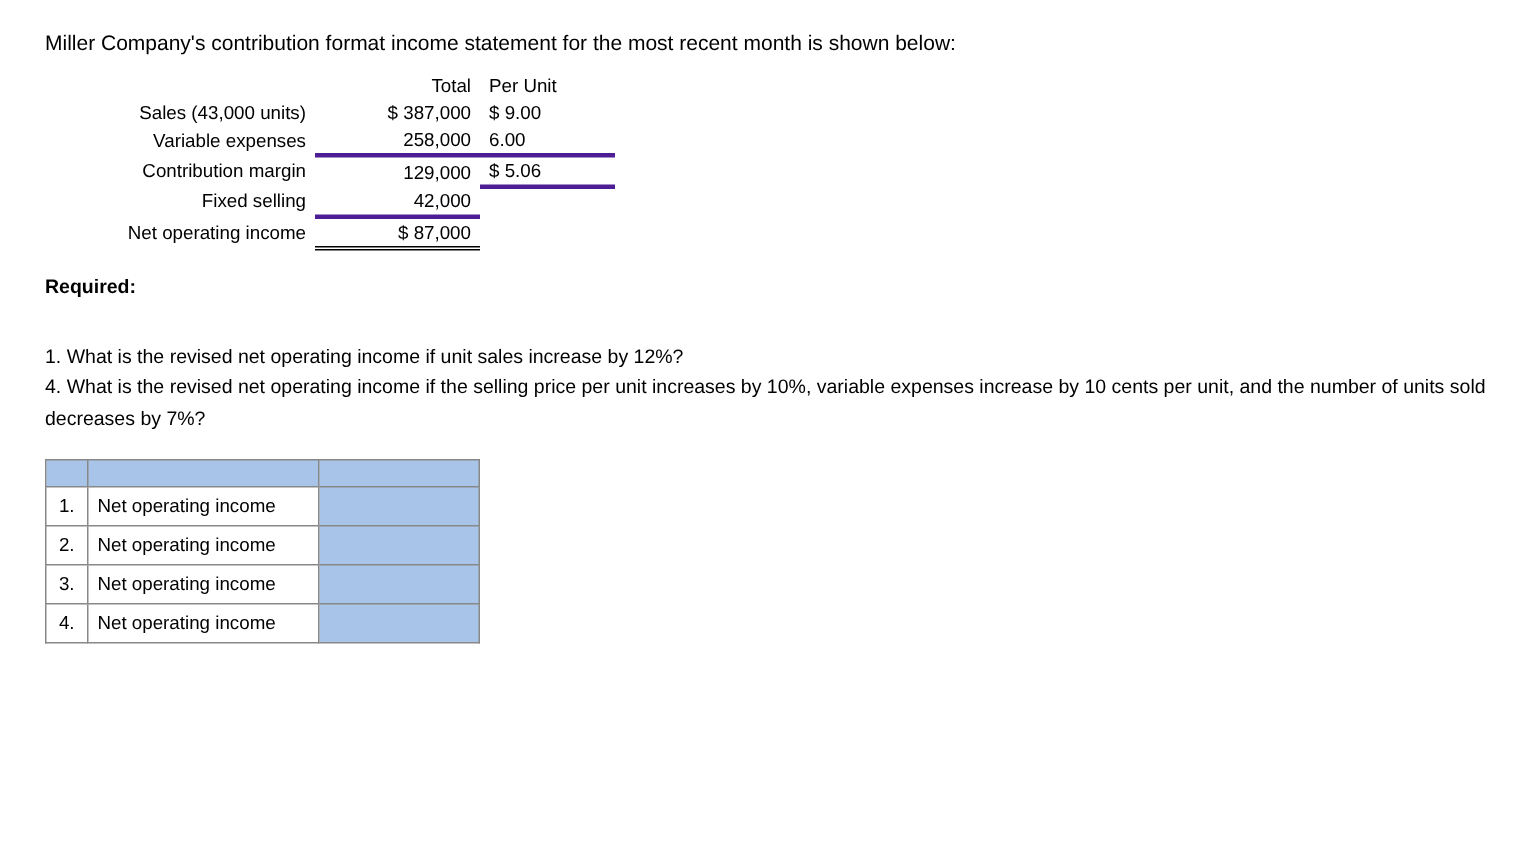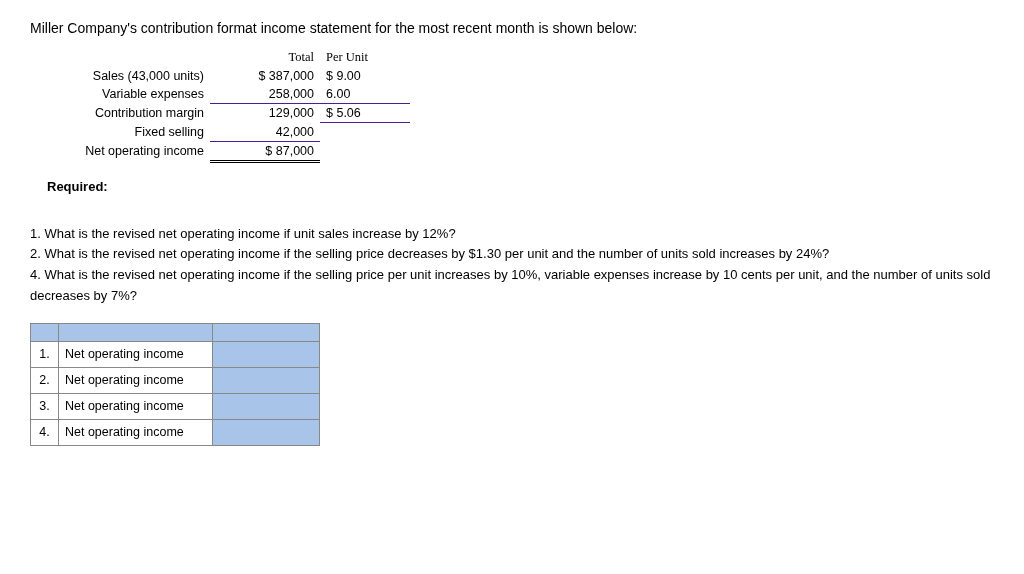--- a/index.html
+++ b/index.html
@@ -23,31 +23,29 @@
     }
     .income-table td {
       padding: 2px 6px;
       font-size: 12.5px;
       white-space: nowrap;
       text-align: right;
     }
     .income-table .col-label { width: 180px; }
     .income-table .col-total { width: 110px; text-align: right; }
     .income-table .col-perunit { width: 90px; text-align: left; }
-    .border-bottom { border-bottom: 1px solid #4c1d95; }
+    .border-bottom { border-bottom: 3px solid #4c1d95; }
     .header-row td {
       text-align: right;
       font-weight: normal;
       padding-bottom: 2px;
-      font-family: Liberation Serif, serif;
     }
     .required-section {
       margin-top: 16px;
       margin-bottom: 10px;
-      margin-left: 17px;
     }
     .required-section .required-label {
       font-weight: bold;
       font-size: 13px;
     }
     .questions {
       font-size: 13px;
       line-height: 1.6;
       margin-bottom: 16px;
       max-width: 980px;
@@ -130,21 +128,20 @@
     </tr>
   </tbody>
 </table>
 
 <div class="required-section">
   <div class="required-label">Required:</div>
 </div>
 
 <div class="questions">
   <div>1. What is the revised net operating income if unit sales increase by 12%?</div>
-  <div>2. What is the revised net operating income if the selling price decreases by $1.30 per unit and the number of units sold increases by 24%?</div>
   <div>4. What is the revised net operating income if the selling price per unit increases by 10%, variable expenses increase by 10 cents per unit, and the number of units sold decreases by 7%?</div>
 </div>
 
 <div class="table-wrapper">
   <table class="answer-table">
     <thead>
       <tr>
         <td class="num-col"></td>
         <td class="label-col"></td>
         <td class="value-col"></td>

